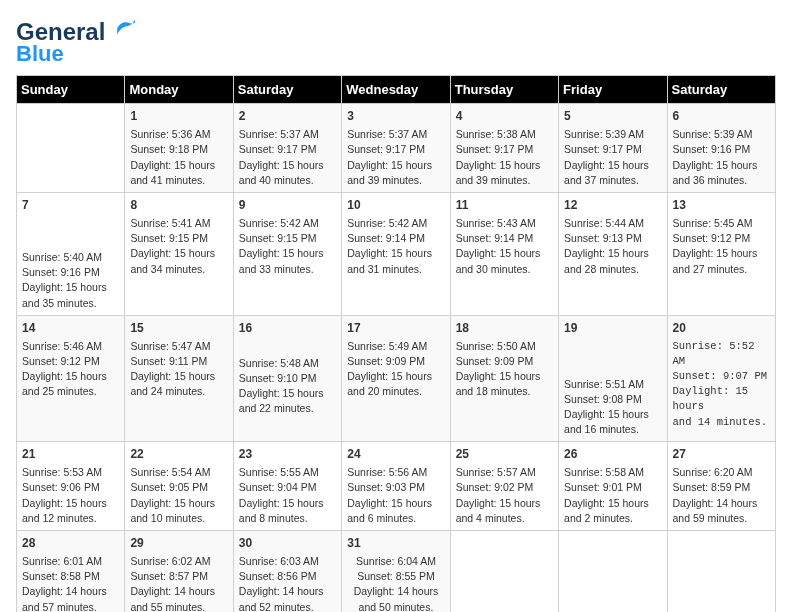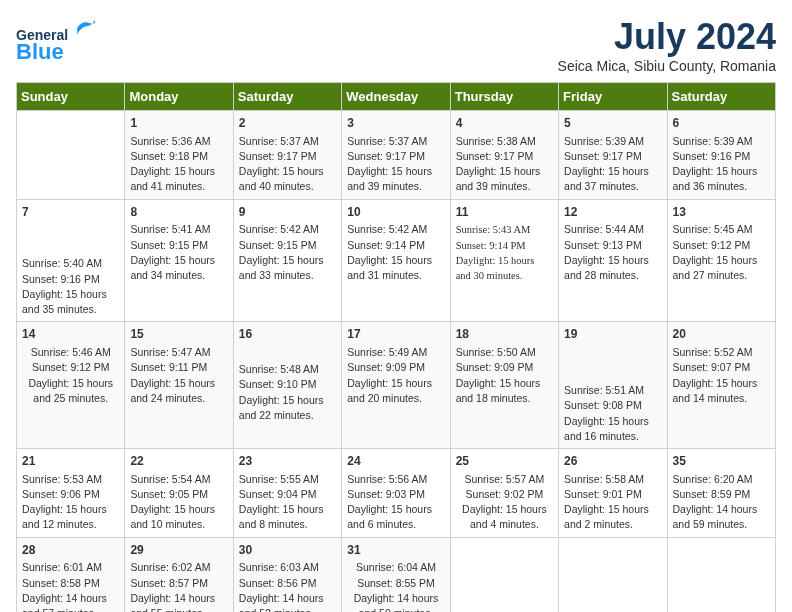--- a/index.html
+++ b/index.html
@@ -14,21 +14,21 @@
       display: flex;
       justify-content: space-between;
       align-items: flex-start;
       margin-bottom: 8px;
     }
     .logo {
       display: flex;
       align-items: center;
     }
     .logo-text {
-      font-size: 14px;
+      font-size: 24px;
       font-weight: bold;
       color: #1a3a5c;
       line-height: 1.1;
     }
     .logo-icon {
       width: 24px;
       height: 24px;
       margin-left: 2px;
     }
     .title-block {
@@ -42,21 +42,21 @@
     .subtitle {
       font-size: 14px;
       color: #333;
     }
     table {
       width: 100%;
       border-collapse: collapse;
       font-size: 11px;
     }
     thead tr th {
-      background-color: #4d7c0f;
+      background-color: #000000;
       color: #fff;
       padding: 6px 4px;
       text-align: left;
       font-size: 13px;
       font-weight: bold;
       border: 1px solid #ccc;
     }
     tbody tr td {
       border: 1px solid #d0d0d0;
       vertical-align: top;
@@ -96,24 +96,20 @@
       <div style="display:flex;align-items:center;">
         <span class="logo-text">General
           <svg class="logo-icon" viewBox="0 0 30 24">
             <path d="M4 12 Q10 2 20 6 Q28 8 26 2 Q22 10 14 10 Q8 12 4 20 Z" fill="#2196f3"></path>
           </svg>
         </span>
       </div>
       <div style="font-size:22px;font-weight:bold;color:#2196f3;margin-top:-4px;">Blue</div>
     </div>
   </div>
-  <div class="title-block">
-    <div class="month-title">July 2024</div>
-    <div class="subtitle">Seica Mica, Sibiu County, Romania</div>
-  </div>
 </div>
 
 <table>
   <thead>
     <tr>
     <th>Sunday</th>
         <th>Monday</th>
         <th>Saturday</th>
         <th>Wednesday</th>
         <th>Thursday</th>
@@ -191,21 +187,21 @@
         </td>
         <td>
           <span class="day-num">10</span>
           <div class="day-info" style="white-space: pre-line;">Sunrise: 5:42 AM
 Sunset: 9:14 PM
 Daylight: 15 hours
 and 31 minutes.</div>
         </td>
         <td>
           <span class="day-num">11</span>
-          <div class="day-info" style="white-space: pre-line; font-family: Liberation Serif, serif;">Sunrise: 5:43 AM
+          <div class="day-info" style="white-space: pre-line;">Sunrise: 5:43 AM
 Sunset: 9:14 PM
 Daylight: 15 hours
 and 30 minutes.</div>
         </td>
         <td>
           <span class="day-num">12</span>
           <div class="day-info" style="white-space: pre-line;">Sunrise: 5:44 AM
 Sunset: 9:13 PM
 Daylight: 15 hours
 and 28 minutes.</div>
@@ -214,21 +210,21 @@
           <span class="day-num">13</span>
           <div class="day-info" style="white-space: pre-line;">Sunrise: 5:45 AM
 Sunset: 9:12 PM
 Daylight: 15 hours
 and 27 minutes.</div>
         </td>
       </tr>
       <tr>
         <td>
           <span class="day-num">14</span>
-          <div class="day-info" style="white-space: pre-line; text-align: center;">Sunrise: 5:46 AM
+          <div class="day-info" style="white-space: pre-line;">Sunrise: 5:46 AM
 Sunset: 9:12 PM
 Daylight: 15 hours
 and 25 minutes.</div>
         </td>
         <td>
           <span class="day-num">15</span>
           <div class="day-info" style="white-space: pre-line;">Sunrise: 5:47 AM
 Sunset: 9:11 PM
 Daylight: 15 hours
 and 24 minutes.</div>
@@ -256,21 +252,21 @@
         </td>
         <td>
           <span class="day-num">19</span>
           <div class="day-info" style="white-space: pre-line; margin-top: 40px;">Sunrise: 5:51 AM
 Sunset: 9:08 PM
 Daylight: 15 hours
 and 16 minutes.</div>
         </td>
         <td>
           <span class="day-num">20</span>
-          <div class="day-info" style="white-space: pre-line;">Sunrise: 5:52 AM
+          <div class="day-info" style="white-space: pre-line; font-family: Liberation Mono, monospace;">Sunrise: 5:52 AM
 Sunset: 9:07 PM
 Daylight: 15 hours
 and 14 minutes.</div>
         </td>
       </tr>
       <tr>
         <td>
           <span class="day-num">21</span>
           <div class="day-info" style="white-space: pre-line;">Sunrise: 5:53 AM
 Sunset: 9:06 PM
@@ -293,34 +289,34 @@
         </td>
         <td>
           <span class="day-num">24</span>
           <div class="day-info" style="white-space: pre-line;">Sunrise: 5:56 AM
 Sunset: 9:03 PM
 Daylight: 15 hours
 and 6 minutes.</div>
         </td>
         <td>
           <span class="day-num">25</span>
-          <div class="day-info" style="white-space: pre-line; text-align: center;">Sunrise: 5:57 AM
+          <div class="day-info" style="white-space: pre-line;">Sunrise: 5:57 AM
 Sunset: 9:02 PM
 Daylight: 15 hours
 and 4 minutes.</div>
         </td>
         <td>
           <span class="day-num">26</span>
           <div class="day-info" style="white-space: pre-line;">Sunrise: 5:58 AM
 Sunset: 9:01 PM
 Daylight: 15 hours
 and 2 minutes.</div>
         </td>
         <td>
-          <span class="day-num">35</span>
+          <span class="day-num">27</span>
           <div class="day-info" style="white-space: pre-line;">Sunrise: 6:20 AM
 Sunset: 8:59 PM
 Daylight: 14 hours
 and 59 minutes.</div>
         </td>
       </tr>
       <tr>
         <td>
           <span class="day-num">28</span>
           <div class="day-info" style="white-space: pre-line;">Sunrise: 6:01 AM

